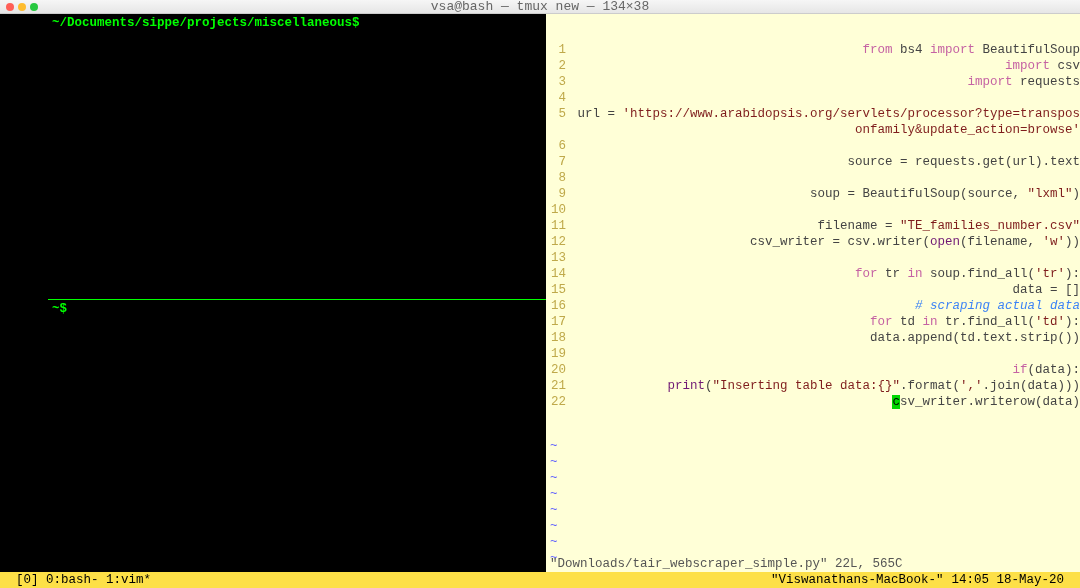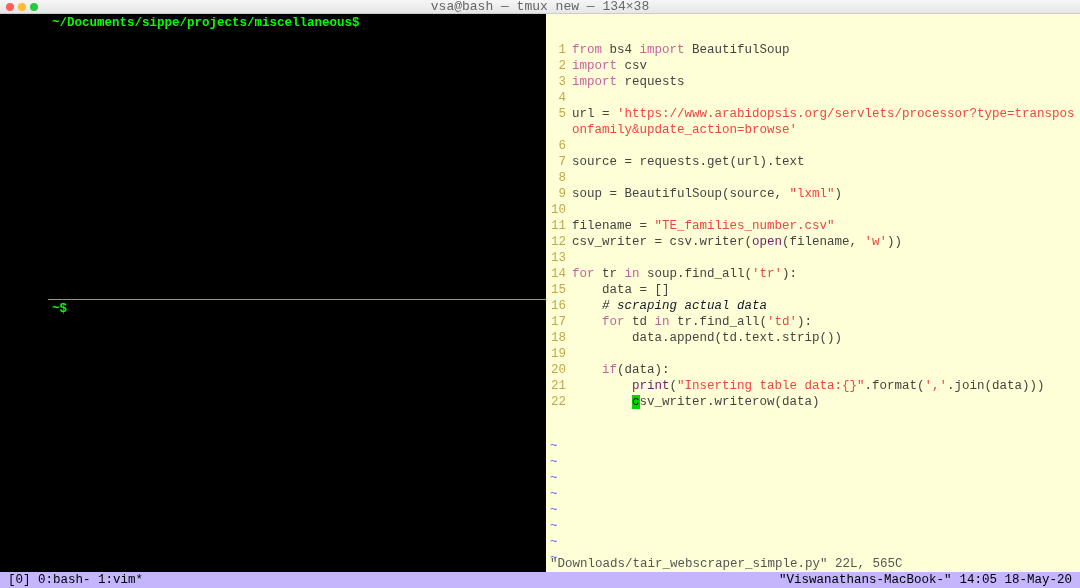--- a/index.html
+++ b/index.html
@@ -82,51 +82,52 @@
     width:26px;
     text-align:right;
     padding-right:6px;
     color:#bfa94a;
     flex:0 0 auto;
   }
   .code {
     flex:1 1 auto;
     white-space:pre-wrap;
     word-break:break-all;
+    text-align:right;
   }
   .tilde-line {
     color:#5f5fff;
     padding-left:4px;
     line-height:16px;
   }
   .vim-status {
     position:absolute;
     bottom:0; left:0; right:0;
     color:#555;
     padding:0 4px;
     line-height:16px;
   }
   .tmux-status {
     position:absolute;
     left:0; right:0; bottom:0;
     height:16px;
-    background:#c4b5fd;
+    background:#fde047;
     color:#000;
     display:flex;
     align-items:center;
     font-size:12.5px;
-    padding:0 8px;
+    padding:0 16px;
     justify-content:space-between;
   }
   .tmux-left, .tmux-right { display:flex; gap:8px; }
   .tmux-right span { }
   
   .kw { color:#c562a3; }
-  .str { color:#ef4444;font-family:Liberation Mono, monospace; }
-  .comment { color:#0f172a; font-style:italic;margin-top:48px; }
+  .str { color:#7f1d1d;font-family:Liberation Mono, monospace; }
+  .comment { color:#3b82f6; font-style:italic;margin-top:48px; }
   .fn { color:#701a75; }
   .cursor-block {
     background:#00d700;
     color:#000;
   }
 </style>
 </head>
 <body>
 
 <div class="mac-titlebar">

